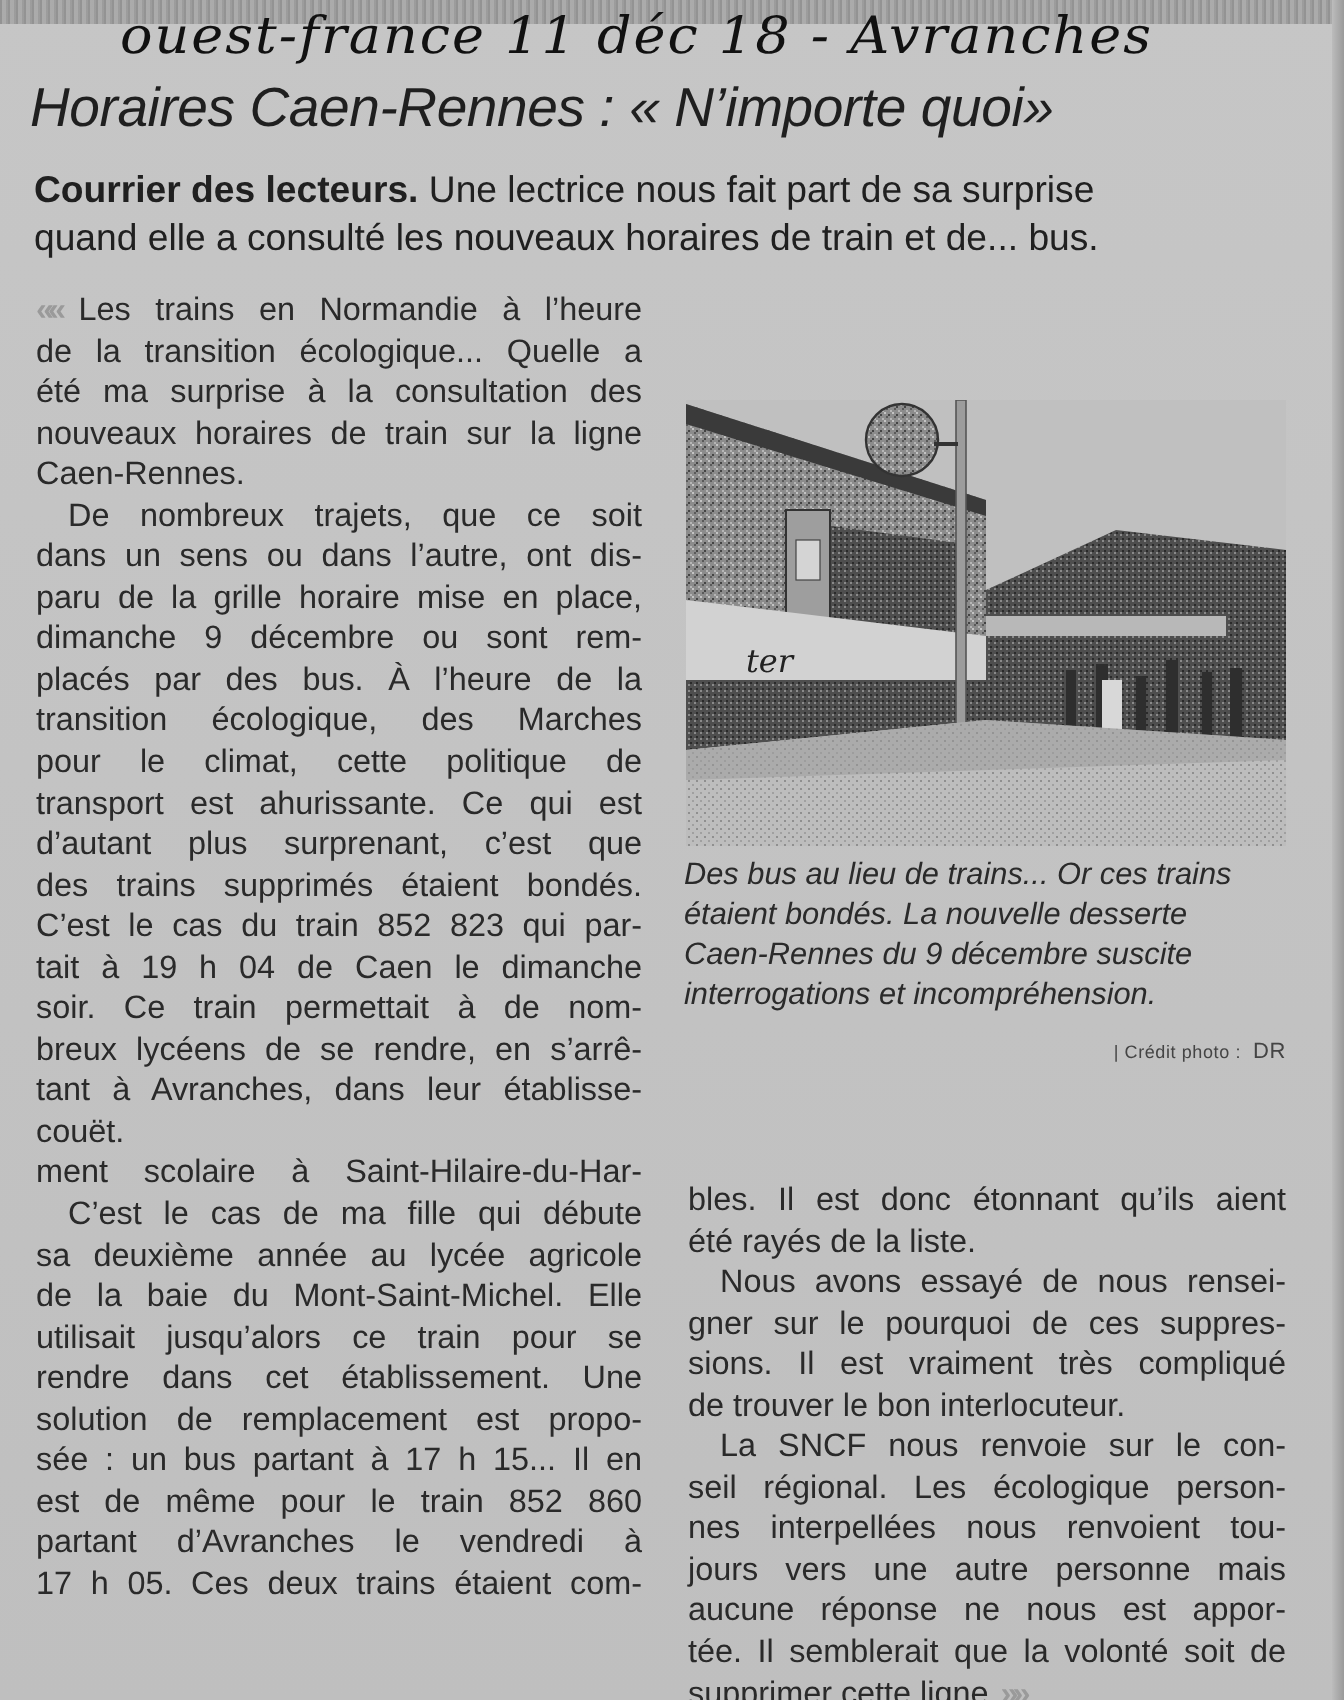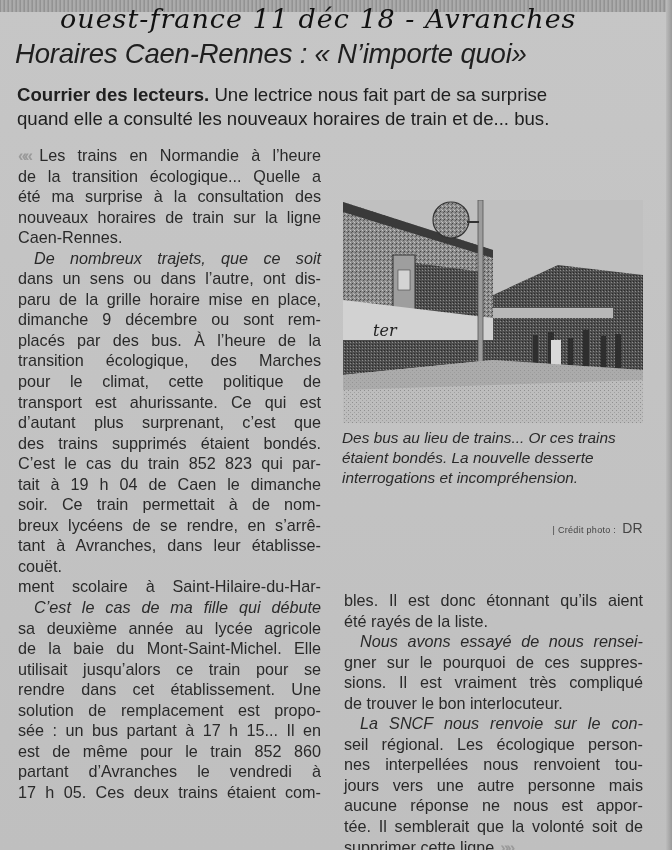--- a/index.html
+++ b/index.html
@@ -56,21 +56,21 @@
       font-size: 16.2px;
       line-height: 20.55px;
       color: #2a2a2a;
       text-align: justify;
       hyphens: manual;
     }
     .col-left { left: 18px; top: 145px; width: 303px; }
     .col-right { left: 344px; top: 590px; width: 299px; }
     .line { display: block; white-space: nowrap; text-align-last: justify; }
     .line.last { text-align-last: left; }
-    .indent { padding-left: 16px; font-style: italic; }
+    .indent { padding-left: 16px; }
     .quote-open, .quote-close {
       color: #9a9a9a;
       font-weight: bold;
       letter-spacing: -3px;
     }
     .photo {
       position: absolute; left: 343px; top: 200px; width: 300px; height: 223px;
       background: #a9a9a9;
       overflow: hidden;
     }
@@ -84,21 +84,21 @@
       white-space: nowrap;
     }
     .credit {
       position: absolute; left: 540px; top: 520px; width: 103px;
       font-size: 9px;
       color: #444;
       text-align: right;
       white-space: nowrap;
       letter-spacing: 0.3px;
     }
-    .credit .dr { font-size: 14px; margin-left: 6px; margin-top: 24px; }
+    .credit .dr { font-size: 11px; margin-left: 6px; margin-top: 24px; }
   </style>
 </head>
 <body>
 
 <div class="page">
   <div class="scan-strip"></div>
   <div class="right-edge"></div>
 
   <div class="handwriting">ouest-france 11 déc 18 - Avranches</div>
 
@@ -202,20 +202,21 @@
       <line x1="124" y1="22" x2="136" y2="22" stroke="#333" stroke-width="2"></line>
 
       <polygon points="0,175 150,160 300,170 300,223 0,223" fill="url(#grainLight)"></polygon>
       <polygon points="0,175 150,160 300,170 300,180 0,190" fill="#9a9a9a" opacity="0.5"></polygon>
     </svg>
   </div>
 
   <div class="caption">
     <div>Des bus au lieu de trains... Or ces trains</div>
     <div>étaient bondés. La nouvelle desserte</div>
+    <div>Caen-Rennes du 9 décembre suscite</div>
     <div>interrogations et incompréhension.</div>
   </div>
 
   <div class="credit">
     <span>| Crédit photo :</span><span class="dr">DR</span>
   </div>
 
   <div class="col col-right" id="col-right">
       <span class="line"><span>bles. Il est donc étonnant qu’ils aient</span></span>
       <span class="line last"><span>été rayés de la liste.</span></span>

